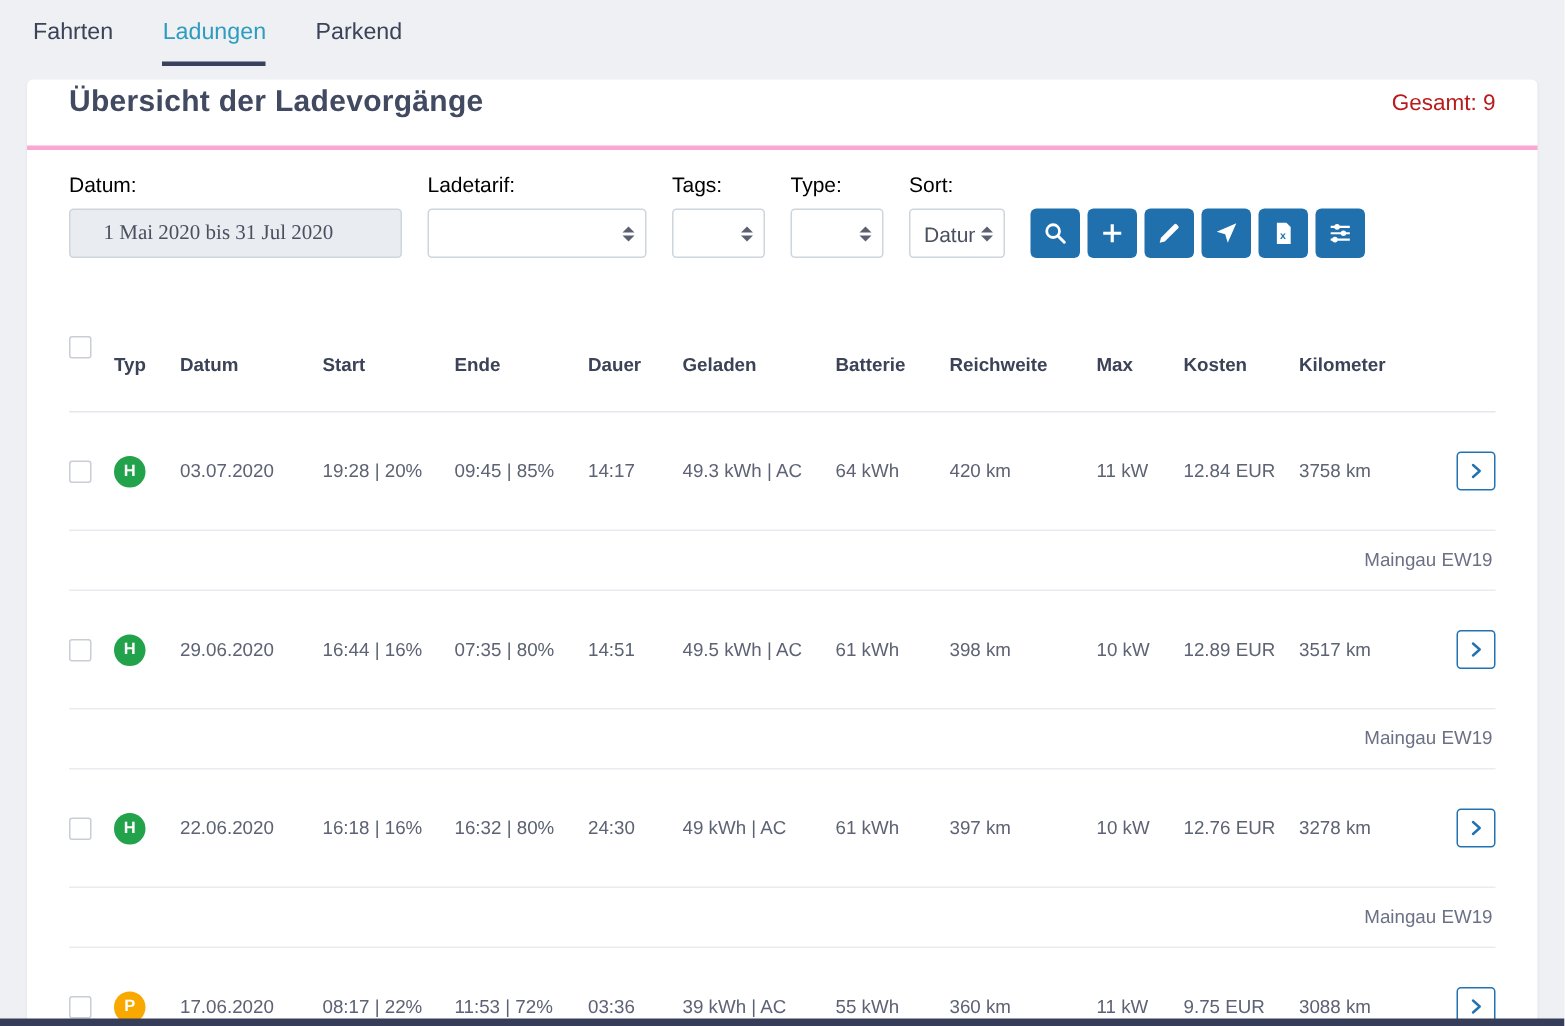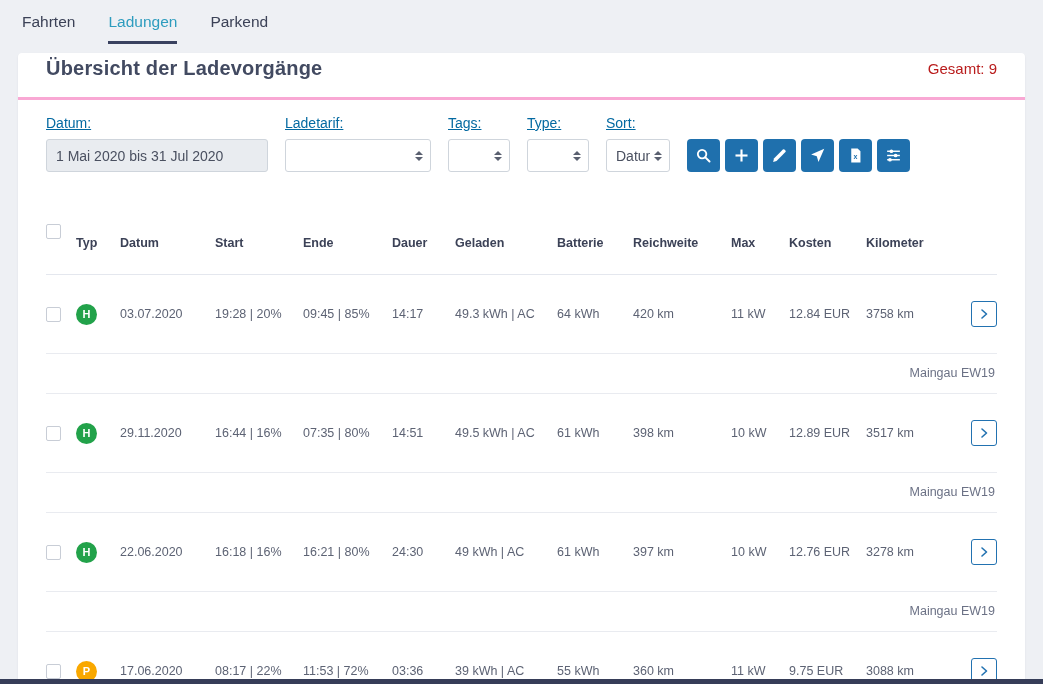--- a/index.html
+++ b/index.html
@@ -25,26 +25,26 @@
   }
   .card-header {
     display: flex; justify-content: space-between; align-items: center;
     padding: 4px 28px 17px; border-bottom: 3px solid #f9a8d4;
   }
   .card-title { font-size: 20px; font-weight: bold; color: #424a61; letter-spacing: .2px; }
   .card-total { font-size: 15px; color: #b91c1c; }
   
   .filters { display: flex; align-items: flex-end; padding: 15px 28px 20px; }
   .fgroup { display: flex; flex-direction: column; margin-right: 17px; }
-  .flabel { font-size: 14px; color: #0369a1; margin-bottom: 8px; text-decoration: underline; }
+  .flabel { font-size: 14px; color: #000000; margin-bottom: 8px; }
   .control {
     height: 33px; border: 1px solid #cfd5dc; border-radius: 3px;
     font-size: 14px; color: #4a5060; font-family: "Liberation Sans", sans-serif;
   }
-  input.control { background: #e9ecf0; padding: 0 9px; width: 222px; }
+  input.control { background: #e9ecf0; padding: 0 22px; width: 222px; font-family: Liberation Serif, serif; }
   .selectbox {
     background: #fff; display: flex; align-items: center; padding: 0 7px 0 9px;
     cursor: pointer;
   }
   .sel-value { flex: 1; overflow: hidden; white-space: nowrap; }
   .sel-arrows { display: flex; flex-direction: column; gap: 2px; margin-left: 4px; }
   .sel-arrows i { display:block; width: 0; height: 0; border-left: 4px solid transparent; border-right: 4px solid transparent; }
   .sel-arrows .up   { border-bottom: 4px solid #5a6070; }
   .sel-arrows .down { border-top: 4px solid #5a6070; }
   .w-ladetarif { width: 146px; }
@@ -238,21 +238,21 @@
     </div>
     <div class="subrow">
       <span>Maingau EW19</span>
     </div>
   </div>
 
   <div class="entry">
     <div class="trow main-row">
       <span class="checkbox"></span>
       <span class="badge" style="background: rgb(34, 162, 74);">H</span>
-      <span class="cell">29.11.2020</span>
+      <span class="cell">29.06.2020</span>
       <span class="cell">16:44 | 16%</span>
       <span class="cell">07:35 | 80%</span>
       <span class="cell">14:51</span>
       <span class="cell">49.5 kWh | AC</span>
       <span class="cell">61 kWh</span>
       <span class="cell">398 km</span>
       <span class="cell">10 kW</span>
       <span class="cell">12.89 EUR</span>
       <span class="cell">3517 km</span>
       <button class="row-open-btn">
@@ -265,21 +265,21 @@
       <span>Maingau EW19</span>
     </div>
   </div>
 
   <div class="entry">
     <div class="trow main-row">
       <span class="checkbox"></span>
       <span class="badge" style="background: rgb(34, 162, 74);">H</span>
       <span class="cell">22.06.2020</span>
       <span class="cell">16:18 | 16%</span>
-      <span class="cell">16:21 | 80%</span>
+      <span class="cell">16:32 | 80%</span>
       <span class="cell">24:30</span>
       <span class="cell">49 kWh | AC</span>
       <span class="cell">61 kWh</span>
       <span class="cell">397 km</span>
       <span class="cell">10 kW</span>
       <span class="cell">12.76 EUR</span>
       <span class="cell">3278 km</span>
       <button class="row-open-btn">
         <svg viewBox="0 0 24 24">
           <path d="M8 4l9 8-9 8" fill="none" stroke="#2272b1" stroke-width="3.2" stroke-linecap="round" stroke-linejoin="round"></path>

